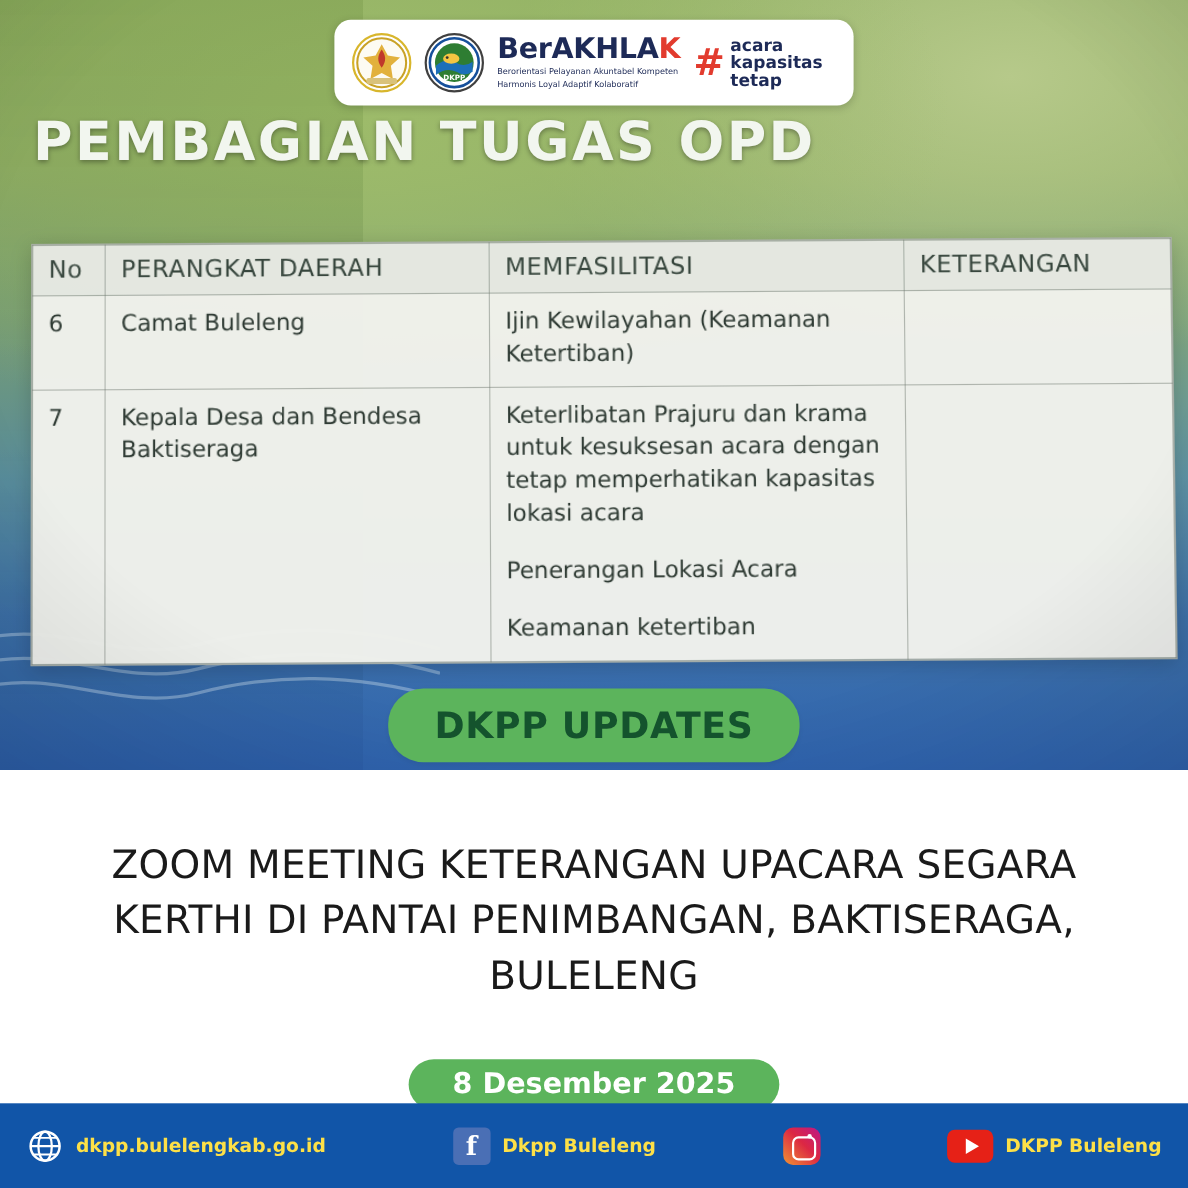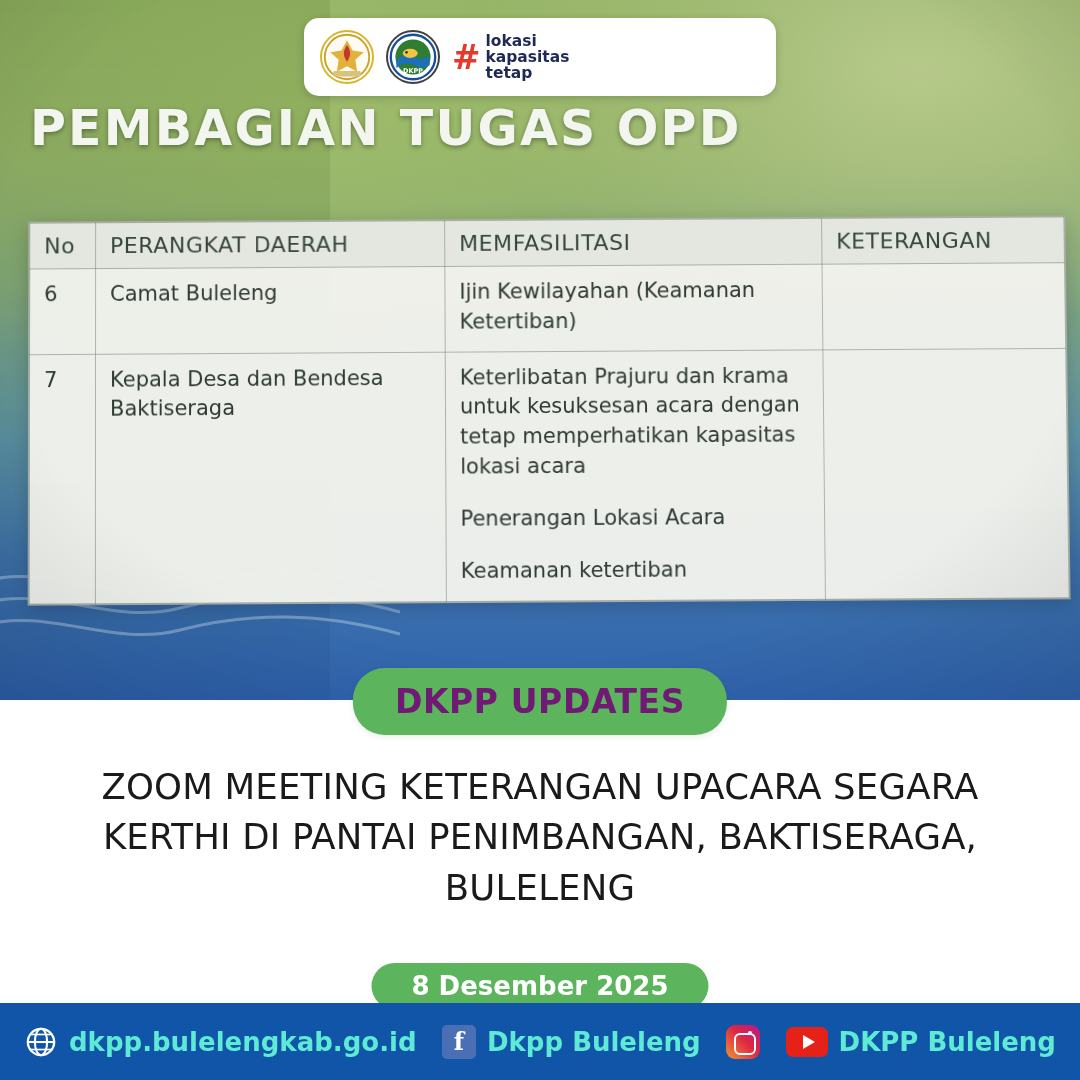--- a/index.html
+++ b/index.html
@@ -89,23 +89,23 @@
   .col-pd { width: 350px; }
   .col-mf { width: 378px; }
   .col-ket { width: auto; }
   .cell-lines p { margin: 0; }
   .cell-lines p.gap { margin-top: 22px; }
 
   
   .badge {
     position: absolute;
     left: 50%; transform: translateX(-50%);
-    top: 668px;
+    top: 626px;
     background: #5cb45c;
-    color: #701a75;
+    color: #14532d;
     border-radius: 32px;
     padding: 14px 42px;
     font-size: 33px;
     font-weight: bold;
     letter-spacing: .6px;
     font-family: "DejaVu Sans", sans-serif;
     box-shadow: 0 2px 6px rgba(0,0,0,.08);
   }
 
   
@@ -140,22 +140,22 @@
     left: 0; bottom: 0;
     width: 1080px; height: 77px;
     background: #1155a8;
     display: flex;
     align-items: center;
     justify-content: space-between;
     padding: 0 24px;
   }
   .f-item { display: flex; align-items: center; gap: 11px; }
   .f-item .lbl {
-    color: #5eead4;
-    font-size: 26px;
+    color: #fde047;
+    font-size: 17px;
     font-weight: bold;
     font-family: "DejaVu Sans", sans-serif;
     white-space: nowrap;
   }
   .ico { width: 34px; height: 34px; display: flex; align-items: center; justify-content: center; flex: 0 0 auto; }
   .ico.fb { background: #4a6fb5; border-radius: 5px; color: #fff; font-weight: bold; font-size: 24px; font-family: "DejaVu Serif", serif; }
   .ico.ig { background: linear-gradient(45deg, #f09433, #dc2743 55%, #bc1888); border-radius: 9px; position: relative; }
   .ico.ig::before { content:""; position:absolute; left:8px; top:8px; width:18px; height:18px; border:2.5px solid #fff; border-radius:6px; }
   .ico.ig::after { content:""; position:absolute; left:22px; top:6px; width:4px; height:4px; background:#fff; border-radius:50%; }
   .ico.yt { background: #e62117; border-radius: 7px; position: relative; width: 42px; height: 30px; }
@@ -264,25 +264,32 @@
       <svg viewBox="0 0 54 54" width="50" height="50">
         <circle cx="27" cy="27" r="24" fill="#ffffff" stroke="#16509b" stroke-width="2.5"></circle>
         <circle cx="27" cy="27" r="19" fill="#2e7d32"></circle>
         <path d="M9 30 q10 -9 20 -3 q8 5 16 -1 l0 10 q-8 5 -16 0 q-10 -5 -20 3z" fill="#1c6fb8"></path>
         <ellipse cx="24" cy="23" rx="8" ry="5" fill="#f4c542"></ellipse>
         <circle cx="20" cy="22" r="1.4" fill="#333"></circle>
         <text x="27" y="44" font-size="7" font-family="DejaVu Sans" fill="#fff" text-anchor="middle" font-weight="bold">DKPP</text>
       </svg>
     </div>
 
+    <div class="berakhlak">
+      <div class="main">
+        <span>BerAKHLA</span><span class="red">K</span>
+      </div>
+      <div class="sub">Berorientasi Pelayanan Akuntabel Kompeten</div>
+      <div class="sub">Harmonis Loyal Adaptif Kolaboratif</div>
+    </div>
 
     <div class="bangga">
       <div class="mark">#</div>
       <div class="txt">
-        <span>lokasi</span>
+        <span>acara</span>
         <span>kapasitas</span>
         <span>tetap</span>
       </div>
     </div>
   </div>
 
   <div class="badge">DKPP UPDATES</div>
 
   <div class="caption">ZOOM MEETING KETERANGAN UPACARA SEGARA KERTHI DI PANTAI PENIMBANGAN, BAKTISERAGA, BULELENG</div>
 

